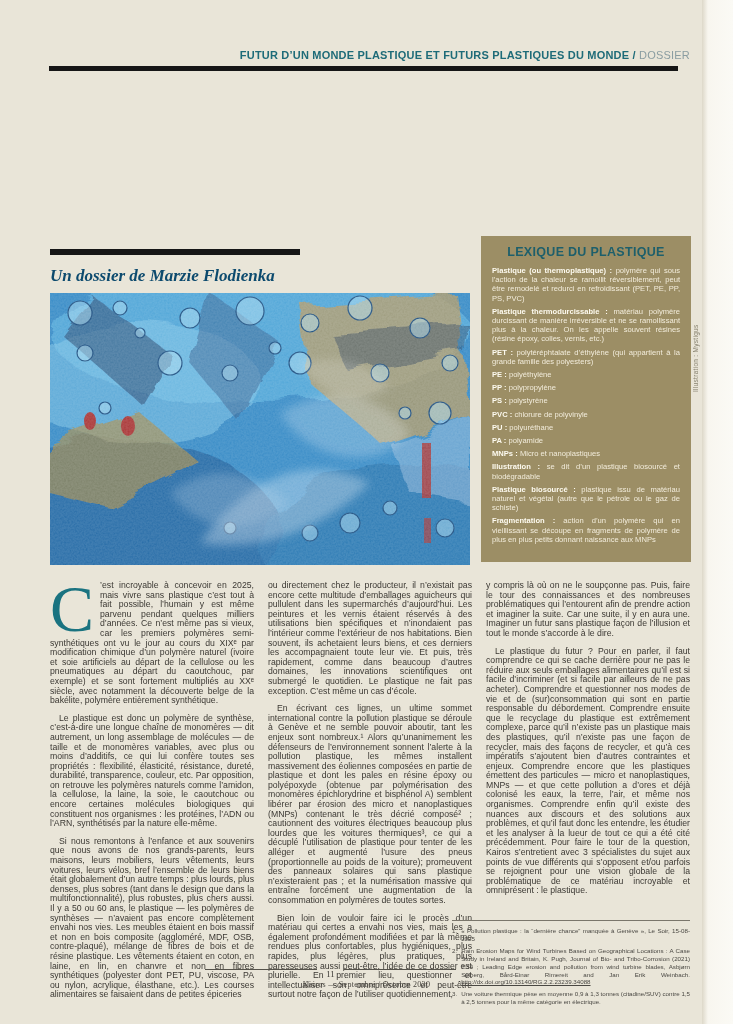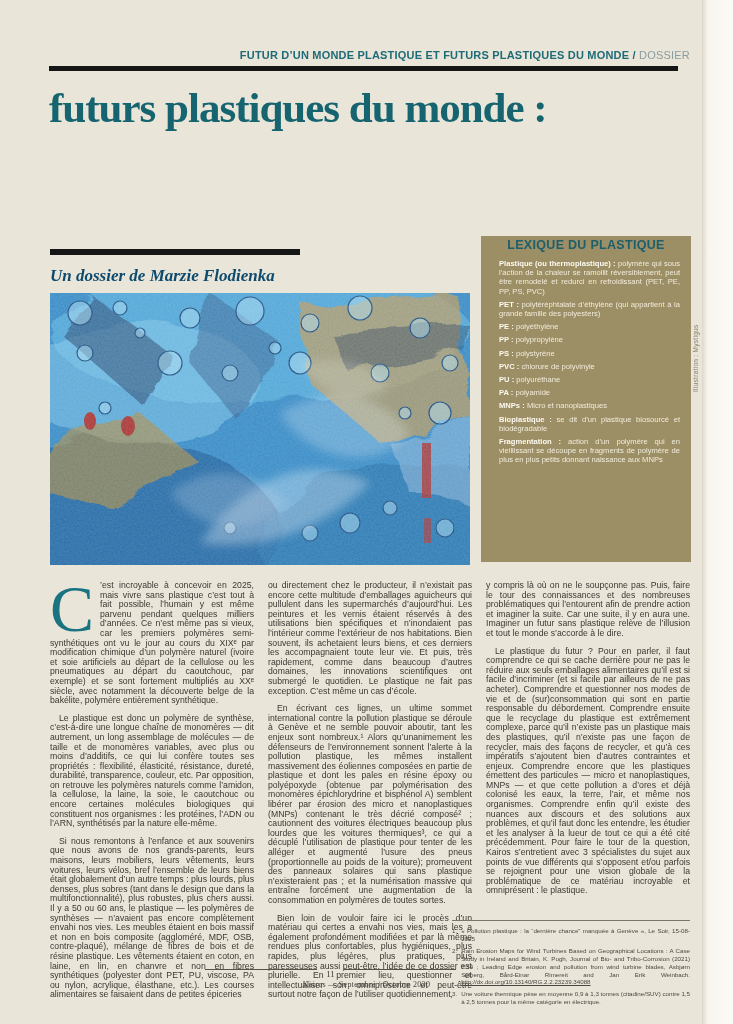--- a/index.html
+++ b/index.html
@@ -22,24 +22,24 @@
   .title .tl{display:block;white-space:nowrap;}
   .rule-byline{position:absolute;top:249px;left:50px;width:250px;height:6px;background:#161616;}
   .byline{position:absolute;top:266px;left:50px;
     font-family:"Liberation Serif", serif;font-style:italic;font-weight:bold;
     font-size:17px;color:#0c4a6e;}
   
   .hero{position:absolute;top:293px;left:50px;width:420px;height:272px;overflow:hidden;}
   .hero svg{display:block;width:100%;height:100%;}
   
   .lexique{position:absolute;top:236px;left:481px;width:210px;height:326px;
-    background:#9c8e65;box-sizing:border-box;padding:2px 11px;color:#f2ecdb;}
+    background:#9c8e65;box-sizing:border-box;padding:9px 11px;color:#f2ecdb;}
   .lexique-title{margin:0 0 7px 0;text-align:center;color:#1d5f6b;
     font-size:12.5px;font-weight:bold;letter-spacing:.3px;}
-  .lex-entry{font-size:7.6px;line-height:9.2px;text-align:justify;margin:0 0 4px 7px;}
+  .lex-entry{font-size:7.6px;line-height:9.2px;text-align:justify;margin:0 0 4px 0;}
   .lex-term{font-weight:bold;color:#fdfaef;}
   .lex-def{color:#f2ecdb;}
   
   .credit{position:absolute;left:692px;top:392px;transform-origin:0 0;
     transform:rotate(-90deg);white-space:nowrap;font-size:6.5px;color:#87826f;letter-spacing:.3px;}
   
   .columns{position:absolute;top:581px;left:50px;width:640px;display:flex;gap:14px;}
   .col{width:204px;}
   .col p{margin:0 0 8px 0;font-size:8.7px;line-height:9.6px;text-align:justify;
     color:#3b3833;}
@@ -64,21 +64,20 @@
 <body>
 
 <div class="page-edge"></div>
 
 <div class="kicker">
   <span class="kicker-main">FUTUR D’UN MONDE PLASTIQUE ET FUTURS PLASTIQUES DU MONDE</span><span class="kicker-sep"> / </span><span class="kicker-section">DOSSIER</span>
 </div>
 <div class="rule-top"></div>
 
 <h1 class="title">
-  <span class="tl">futurs plastiques du monde :</span>
 </h1>
 
 <div class="rule-byline"></div>
 <div class="byline">Un dossier de Marzie Flodienka</div>
 
 <div class="hero">
   <svg viewBox="0 0 420 272" preserveAspectRatio="none" aria-hidden="true">
     <defs>
       <filter id="wob" x="-20%" y="-20%" width="140%" height="140%">
         <feTurbulence type="fractalNoise" baseFrequency="0.015 0.03" numOctaves="3" seed="4" result="n"></feTurbulence>
@@ -145,60 +144,62 @@
     <rect width="420" height="272" filter="url(#grain)" opacity="0.16"></rect>
   </svg>
 </div>
 
 <aside class="lexique">
   <h2 class="lexique-title">LEXIQUE DU PLASTIQUE</h2>
   <div>
 
       <p class="lex-entry"><span class="lex-term">Plastique (ou thermoplastique) :</span> <span class="lex-def">polymère qui sous l’action de la chaleur se ramollit réversiblement, peut être remodelé et redurci en refroidissant (PET, PE, PP, PS, PVC)</span></p>
 
+      <p class="lex-entry"><span class="lex-term">Plastique thermodurcissable :</span> <span class="lex-def">matériau polymère durcissant de manière irréversible et ne se ramollissant plus à la chaleur. On les appelle souvent résines (résine époxy, colles, vernis, etc.)</span></p>
 
       <p class="lex-entry"><span class="lex-term">PET :</span> <span class="lex-def">polytéréphtalate d’éthylène (qui appartient à la grande famille des polyesters)</span></p>
 
       <p class="lex-entry"><span class="lex-term">PE :</span> <span class="lex-def">polyéthylène</span></p>
 
       <p class="lex-entry"><span class="lex-term">PP :</span> <span class="lex-def">polypropylène</span></p>
 
       <p class="lex-entry"><span class="lex-term">PS :</span> <span class="lex-def">polystyrène</span></p>
 
       <p class="lex-entry"><span class="lex-term">PVC :</span> <span class="lex-def">chlorure de polyvinyle</span></p>
 
       <p class="lex-entry"><span class="lex-term">PU :</span> <span class="lex-def">polyuréthane</span></p>
 
       <p class="lex-entry"><span class="lex-term">PA :</span> <span class="lex-def">polyamide</span></p>
 
       <p class="lex-entry"><span class="lex-term">MNPs :</span> <span class="lex-def">Micro et nanoplastiques</span></p>
 
-      <p class="lex-entry"><span class="lex-term">Bioplastique :</span> <span class="lex-def">se dit d’un plastique biosourcé et biodégradable</span></p>
-
+      <p class="lex-entry"><span class="lex-term">Illustration :</span> <span class="lex-def">se dit d’un plastique biosourcé et biodégradable</span></p>
+
+      <p class="lex-entry"><span class="lex-term">Plastique biosourcé :</span> <span class="lex-def">plastique issu de matériau naturel et végétal (autre que le pétrole ou le gaz de schiste)</span></p>
 
 
       <p class="lex-entry"><span class="lex-term">Fragmentation :</span> <span class="lex-def">action d’un polymère qui en vieillissant se découpe en fragments de polymère de plus en plus petits donnant naissance aux MNPs</span></p>
     </div>
 </aside>
 
 <div class="credit">Illustration : Mystigus</div>
 
 <section class="columns">
   <div class="col">
     <p><span class="dropcap">C</span><span>’est incroyable à concevoir en 2025, mais vivre sans plastique c’est tout à fait possible, l’humain y est même parvenu pendant quelques milliers d’années. Ce n’est même pas si vieux, car les premiers polymères semi-synthétiques ont vu le jour au cours du XIXᵉ par modification chimique d’un polymère naturel (ivoire et soie artificiels au départ de la cellulose ou les pneumatiques au départ du caoutchouc, par exemple) et se sont fortement multipliés au XXᵉ siècle, avec notamment la découverte belge de la bakélite, polymère entièrement synthétique.</span></p>
     <p class="indent">Le plastique est donc un polymère de synthèse, c’est-à-dire une longue chaîne de monomères — dit autrement, un long assemblage de molécules — de taille et de monomères variables, avec plus ou moins d’additifs, ce qui lui confère toutes ses propriétés : flexibilité, élasticité, résistance, dureté, durabilité, transparence, couleur, etc. Par opposition, on retrouve les polymères naturels comme l’amidon, la cellulose, la laine, la soie, le caoutchouc ou encore certaines molécules biologiques qui constituent nos organismes : les protéines, l’ADN ou l’ARN, synthétisés par la nature elle-même.</p>
     <p class="indent">Si nous remontons à l’enfance et aux souvenirs que nous avons de nos grands-parents, leurs maisons, leurs mobiliers, leurs vêtements, leurs voitures, leurs vélos, bref l’ensemble de leurs biens était globalement d’un autre temps : plus lourds, plus denses, plus sobres (tant dans le design que dans la multifonctionnalité), plus robustes, plus chers aussi. Il y a 50 ou 60 ans, le plastique — les polymères de synthèses — n’avaient pas encore complètement envahi nos vies. Les meubles étaient en bois massif et non en bois composite (aggloméré, MDF, OSB, contre-plaqué), mélange de fibres de bois et de résine plastique. Les vêtements étaient en coton, en laine, en lin, en chanvre et non en fibres synthétiques (polyester dont PET, PU, viscose, PA ou nylon, acrylique, élasthane, etc.). Les courses alimentaires se faisaient dans de petites épiceries</p>
   </div>
   <div class="col">
     <p>ou directement chez le producteur, il n’existait pas encore cette multitude d’emballages aguicheurs qui pullulent dans les supermarchés d’aujourd’hui. Les peintures et les vernis étaient réservés à des utilisations bien spécifiques et n’inondaient pas l’intérieur comme l’extérieur de nos habitations. Bien souvent, ils achetaient leurs biens, et ces derniers les accompagnaient toute leur vie. Et puis, très rapidement, comme dans beaucoup d’autres domaines, les innovations scientifiques ont submergé le quotidien. Le plastique ne fait pas exception. C’est même un cas d’école.</p>
     <p class="indent">En écrivant ces lignes, un ultime sommet international contre la pollution plastique se déroule à Genève et ne semble pouvoir aboutir, tant les enjeux sont nombreux.¹ Alors qu’unanimement les défenseurs de l’environnement sonnent l’alerte à la pollution plastique, les mêmes installent massivement des éoliennes composées en partie de plastique et dont les pales en résine époxy ou polyépoxyde (obtenue par polymérisation des monomères épichlorydrine et bisphénol A) semblent libérer par érosion des micro et nanoplastiques (MNPs) contenant le très décrié composé² ; cautionnent des voitures électriques beaucoup plus lourdes que les voitures thermiques³, ce qui a décuplé l’utilisation de plastique pour tenter de les alléger et augmenté l’usure des pneus (proportionnelle au poids de la voiture); promeuvent des panneaux solaires qui sans plastique n’existeraient pas ; et la numérisation massive qui entraîne forcément une augmentation de la consommation en polymères de toutes sortes.</p>
     <p class="indent">Bien loin de vouloir faire ici le procès d’un matériau qui certes a envahi nos vies, mais les a également profondément modifiées et par là même rendues plus confortables, plus hygiéniques, plus rapides, plus légères, plus pratiques, plus paresseuses aussi peut-être, l’idée de ce dossier est plurielle. En premier lieu, questionner et intellectualiser son omniprésence et peut-être surtout notre façon de l’utiliser quotidiennement,</p>
   </div>
   <div class="col">
-    <p>y compris là où on ne le soupçonne pas. Puis, faire le tour des connaissances et des nombreuses problématiques qui l’entourent afin de prendre action et imaginer la suite. Car une suite, il y en aura une. Imaginer un futur sans plastique relève de l’illusion et tout le monde s’accorde à le dire.</p>
+    <p>y compris là où on ne le soupçonne pas. Puis, faire le tour des connaissances et des nombreuses problématiques qui l’entourent afin de prendre action et imaginer la suite. Car une suite, il y en aura une. Imaginer un futur sans plastique façon de l’illusion et tout le monde s’accorde à le dire.</p>
     <p class="indent">Le plastique du futur ? Pour en parler, il faut comprendre ce qui se cache derrière pour ne pas le réduire aux seuls emballages alimentaires qu’il est si facile d’incriminer (et si facile par ailleurs de ne pas acheter). Comprendre et questionner nos modes de vie et de (sur)consommation qui sont en partie responsable du débordement. Comprendre ensuite que le recyclage du plastique est extrêmement complexe, parce qu’il n’existe pas un plastique mais des plastiques, qu’il n’existe pas une façon de recycler, mais des façons de recycler, et qu’à ces impératifs s’ajoutent bien d’autres contraintes et enjeux. Comprendre encore que les plastiques émettent des particules — micro et nanoplastiques, MNPs — et que cette pollution a d’ores et déjà colonisé les eaux, la terre, l’air, et même nos organismes. Comprendre enfin qu’il existe des nuances aux discours et des solutions aux problèmes, et qu’il faut donc les entendre, les étudier et les analyser à la lueur de tout ce qui a été cité précédemment. Pour faire le tour de la question, Kairos s’entretient avec 3 spécialistes du sujet aux points de vue différents qui s’opposent et/ou parfois se rejoignent pour une vision globale de la problématique de ce matériau incroyable et omniprésent : le plastique.</p>
     <div class="footnotes">
 
         <div class="fn">
           <span class="fn-num">1.</span>
           <span><span>« Pollution plastique : la “dernière chance” manquée à Genève », Le Soir, 15-08-2025</span><span class="fn-link"></span></span>
         </div>
 
         <div class="fn">
           <span class="fn-num">2.</span>

